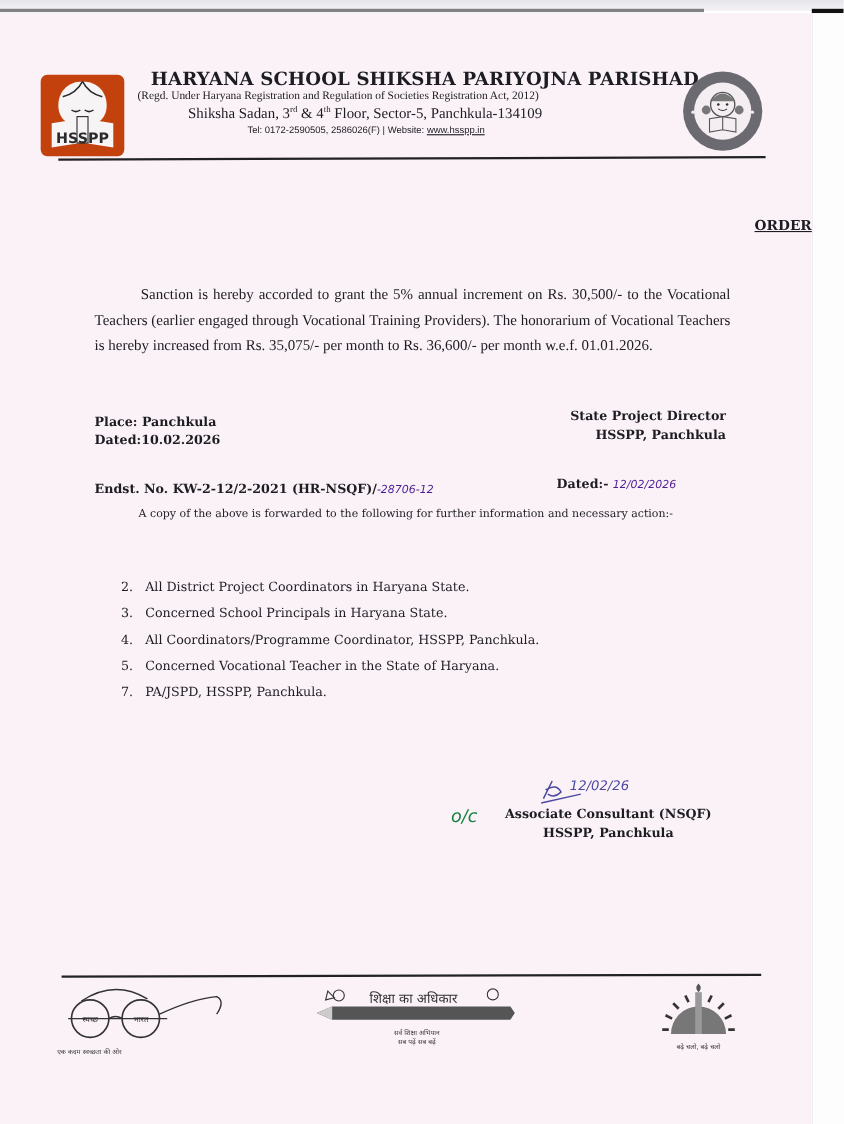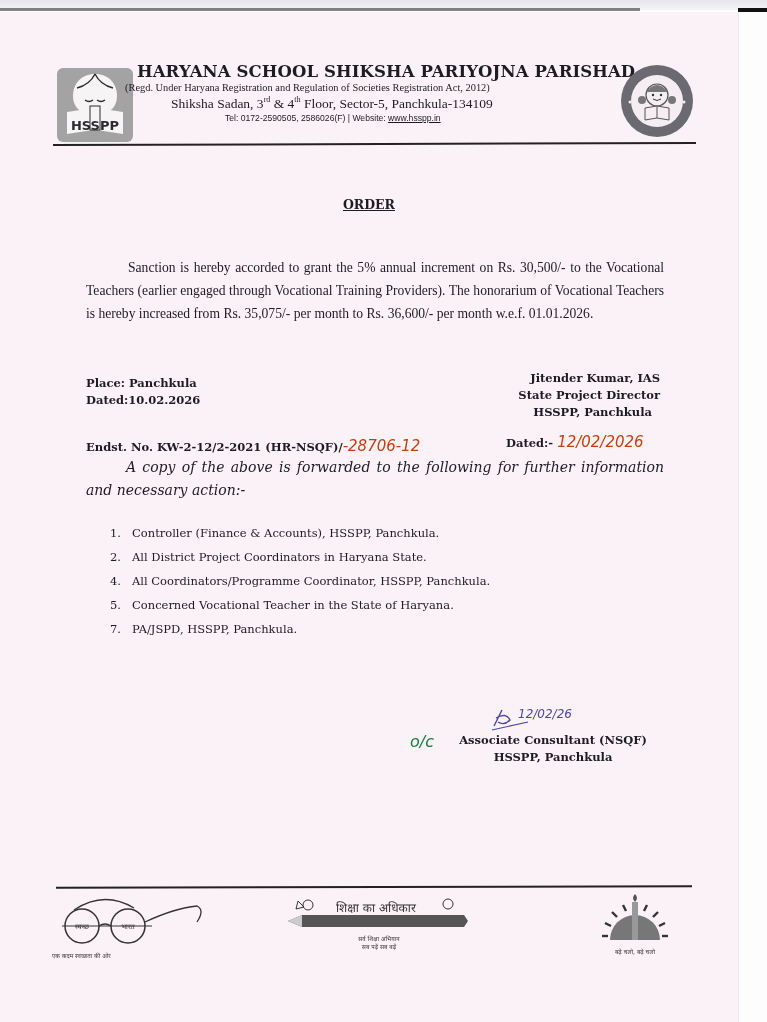--- a/index.html
+++ b/index.html
@@ -14,57 +14,57 @@
   .topbar .dark2 { position:absolute; left:738px; top:8px; width:29px; height:4px; background:#111; }
   .paper {
     position:absolute; left:0; top:12px; width:738px; height:1010px;
     background:#fbf2f8;
   }
   .rightstrip { position:absolute; left:738px; top:12px; width:29px; height:1010px; background:#fdfdfe; border-left:1px solid #f0eaf0; }
 
   
   .logo-left {
     position:absolute; left:37px; top:68px; width:76px; height:74px;
-    background:#a3a3a3; border-radius:6px;margin-left:20px;
+    background:#c2410c; border-radius:6px;
   }
   .logo-left svg { position:absolute; left:0; top:0; }
   .logo-right {
     position:absolute; left:618px; top:62px; width:78px; height:78px;
   }
   .org-name {
     position:absolute; left:137px; top:62px; font-weight:bold; font-size:16.5px; letter-spacing:0.1px; white-space:nowrap;
   }
   .org-reg { position:absolute; left:125px; top:82px; font-size:10.4px; white-space:nowrap; font-family:"Liberation Serif", serif; }
   .org-addr { position:absolute; left:171px; top:95px; font-size:13.5px; white-space:nowrap; font-family:"Liberation Serif", serif; }
   .org-addr sup { font-size:8px; }
   .org-contact { position:absolute; left:225px; top:113px; font-size:8.6px; white-space:nowrap; font-family:"Liberation Sans", sans-serif; }
   .org-contact .link { text-decoration:underline; }
   .header-rule { position:absolute; left:53px; top:143px; width:643px; height:2px; background:#222; transform:rotate(-0.2deg); }
 
   .order-title {
-    position:absolute; left:0; width:738px; top:197px; text-align:center;
+    position:absolute; left:0; width:738px; top:197px; text-align:right;
     font-weight:bold; font-size:12.5px; text-decoration:underline;
   }
   .body-para {
     position:absolute; left:86px; top:256px; width:578px;
     font-family:"Liberation Serif", serif; font-size:13.6px; line-height:23px; text-align:justify;
   }
   .body-para .indent { display:inline-block; width:42px; }
 
   .place { position:absolute; left:86px; top:375px; font-weight:bold; font-size:11.5px; line-height:17px; }
   .signatory { position:absolute; left:470px; top:370px; width:190px; text-align:right; font-weight:bold; font-size:11.5px; line-height:17px; }
   .signatory div:nth-child(3){ padding-right:8px; }
 
   .endst { position:absolute; left:86px; top:437px; font-weight:bold; font-size:11.5px; white-space:nowrap; }
-  .hand { font-family:"DejaVu Sans", sans-serif; font-weight:normal; color:#c2410c; font-style:italic; font-size:15px; }
+  .hand { font-family:"DejaVu Sans", sans-serif; font-weight:normal; color:#4c1d95; font-style:italic; font-size:10px; }
   .endst-date { position:absolute; left:506px; top:433px; font-weight:bold; font-size:11.5px; white-space:nowrap; }
 
   .fwd {
     position:absolute; left:86px; top:456px; width:578px;
-    font-family:"DejaVu Serif", serif; font-size:14px; line-height:23px; text-align:justify;font-style:italic;
+    font-family:"DejaVu Serif", serif; font-size:10px; line-height:23px; text-align:justify;
   }
   .fwd .indent { display:inline-block; width:40px; }
 
   .cc-list { position:absolute; left:110px; top:521px; margin:0; padding:0; list-style:none; font-size:11.5px; }
   .cc-list li { height:24px; line-height:24px; white-space:nowrap; }
   .cc-list .num { display:inline-block; width:22px; }
 
   .sig-scribble { position:absolute; left:488px; top:700px; }
   .oc { position:absolute; left:410px; top:732px; font-family:"DejaVu Sans", sans-serif; font-style:italic; color:#15803d; font-size:16px; }
   .assoc { position:absolute; left:448px; top:732px; width:210px; text-align:center; font-weight:bold; font-size:11.5px; line-height:17px; }
@@ -125,33 +125,32 @@
 
 <div class="order-title">ORDER</div>
 <div class="body-para"><span class="indent"></span><span>Sanction is hereby accorded to grant the 5% annual increment on Rs. 30,500/- to the Vocational Teachers (earlier engaged through Vocational Training Providers). The honorarium of Vocational Teachers is hereby increased from Rs. 35,075/- per month to Rs. 36,600/- per month w.e.f. 01.01.2026.</span></div>
 
 <div class="place">
   <div>Place: Panchkula</div>
   <div>Dated:10.02.2026</div>
 </div>
 
 <div class="signatory">
-  <div>Jitender Kumar, IAS</div>
   <div>State Project Director</div>
   <div>HSSPP, Panchkula</div>
 </div>
 
 <div class="endst"><span>Endst. No. KW-2-12/2-2021 (HR-NSQF)/</span><span class="hand">-28706-12</span></div>
 <div class="endst-date"><span>Dated:-</span> <span class="hand">12/02/2026</span></div>
 
 <div class="fwd"><span class="indent"></span><span>A copy of the above is forwarded to the following for further information and necessary action:-</span></div>
 
 <ol class="cc-list">
-  <li><span class="num">1.</span><span>Controller (Finance &amp; Accounts), HSSPP, Panchkula.</span></li>
   <li><span class="num">2.</span><span>All District Project Coordinators in Haryana State.</span></li>
+  <li><span class="num">3.</span><span>Concerned School Principals in Haryana State.</span></li>
   <li><span class="num">4.</span><span>All Coordinators/Programme Coordinator, HSSPP, Panchkula.</span></li>
   <li><span class="num">5.</span><span>Concerned Vocational Teacher in the State of Haryana.</span></li>
   <li><span class="num">7.</span><span>PA/JSPD, HSSPP, Panchkula.</span></li>
 </ol>
 
 <svg class="sig-scribble" width="90" height="36" viewBox="0 0 90 36">
   <path d="M6 26 L14 10 M8 18 q10 -6 14 2 q-6 6 -12 2" stroke="#4b48a0" stroke-width="1.4" fill="none"></path>
   <path d="M4 30 L40 22" stroke="#4b48a0" stroke-width="1.2" fill="none"></path>
   <text x="30" y="18" font-family="DejaVu Sans, sans-serif" font-style="italic" font-size="12" fill="#4b48a0">12/02/26</text>
 </svg>

